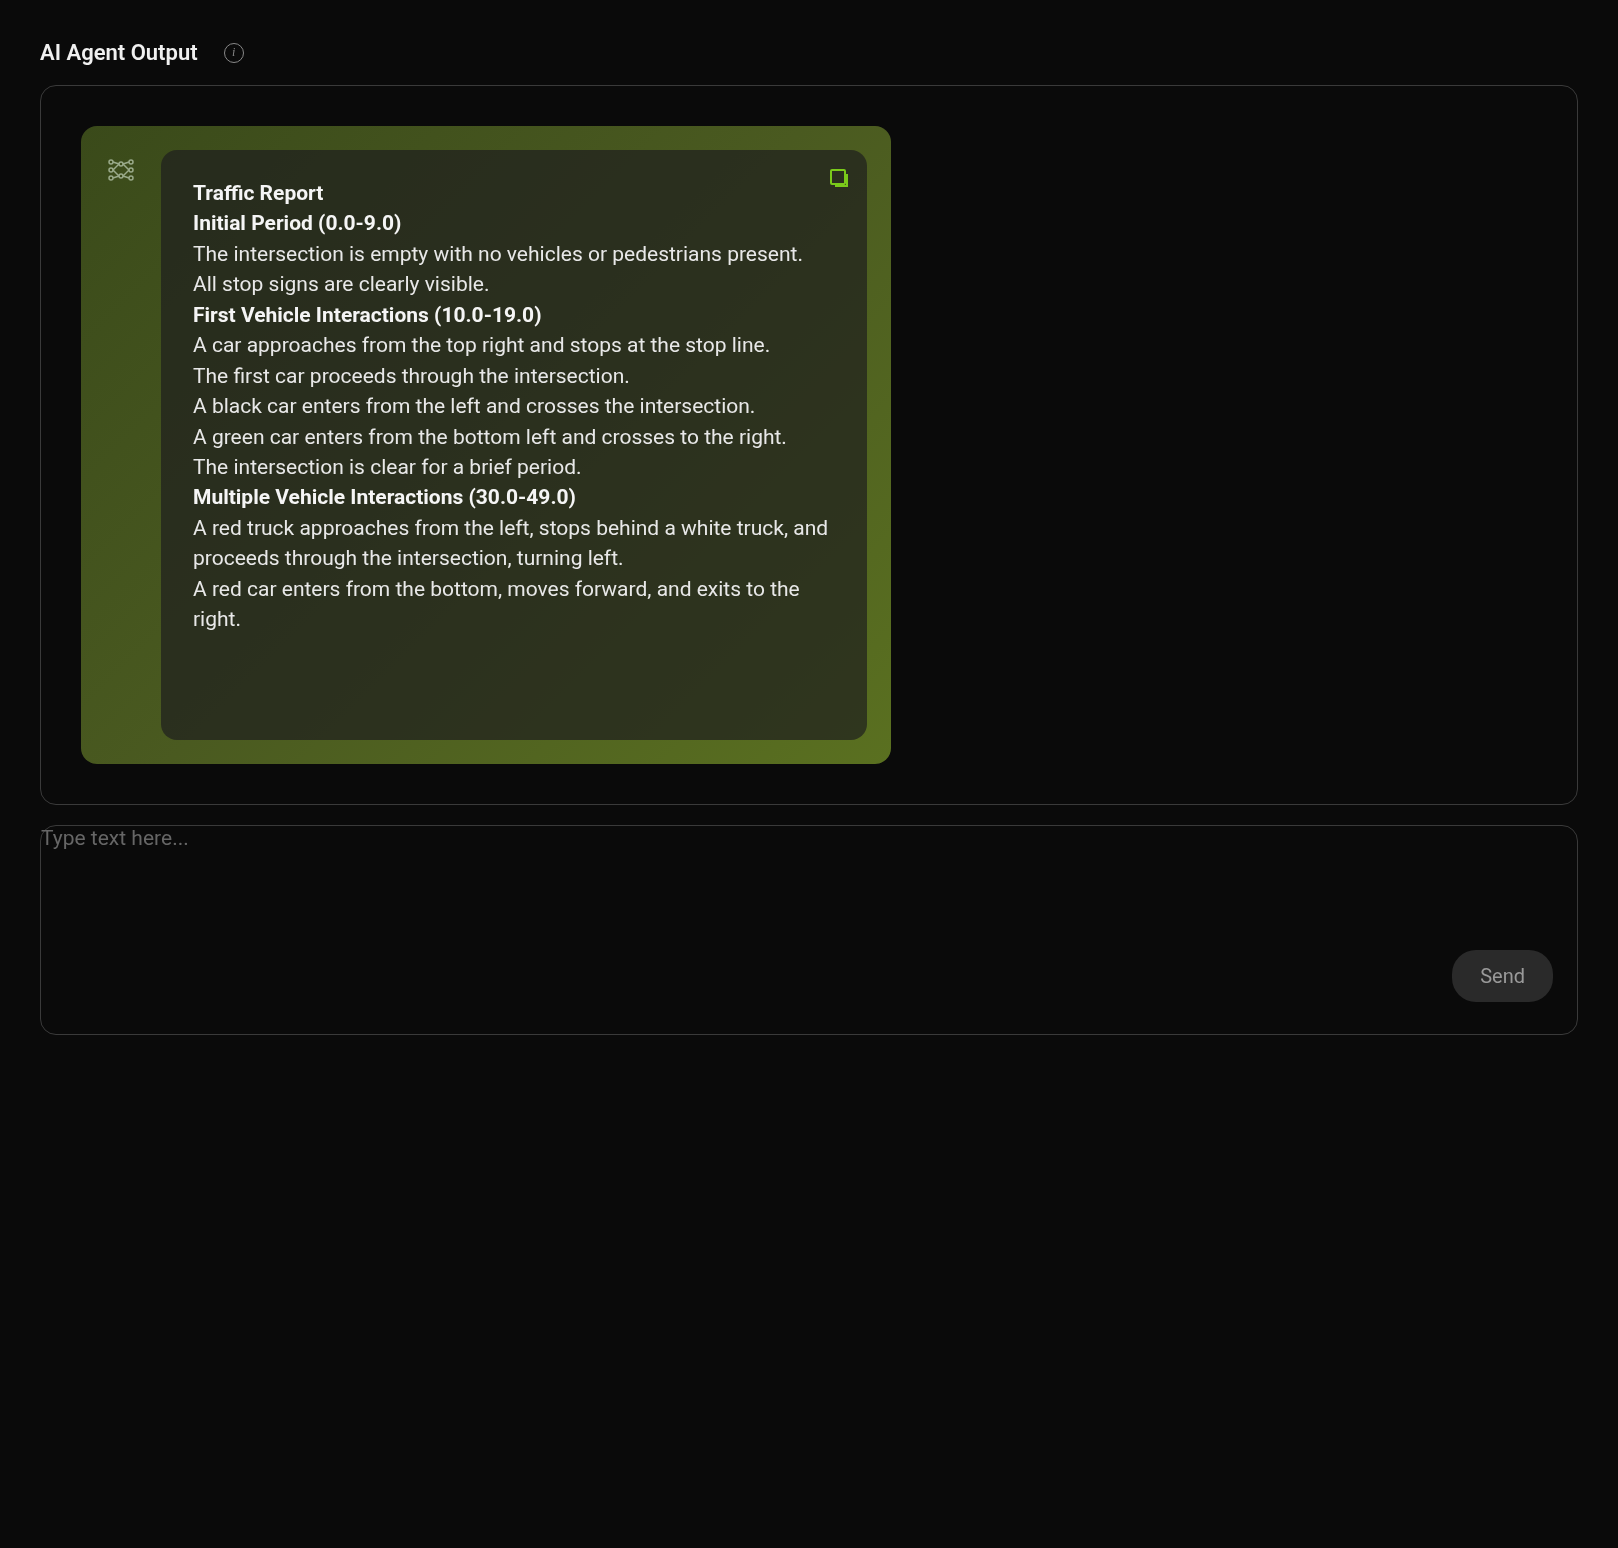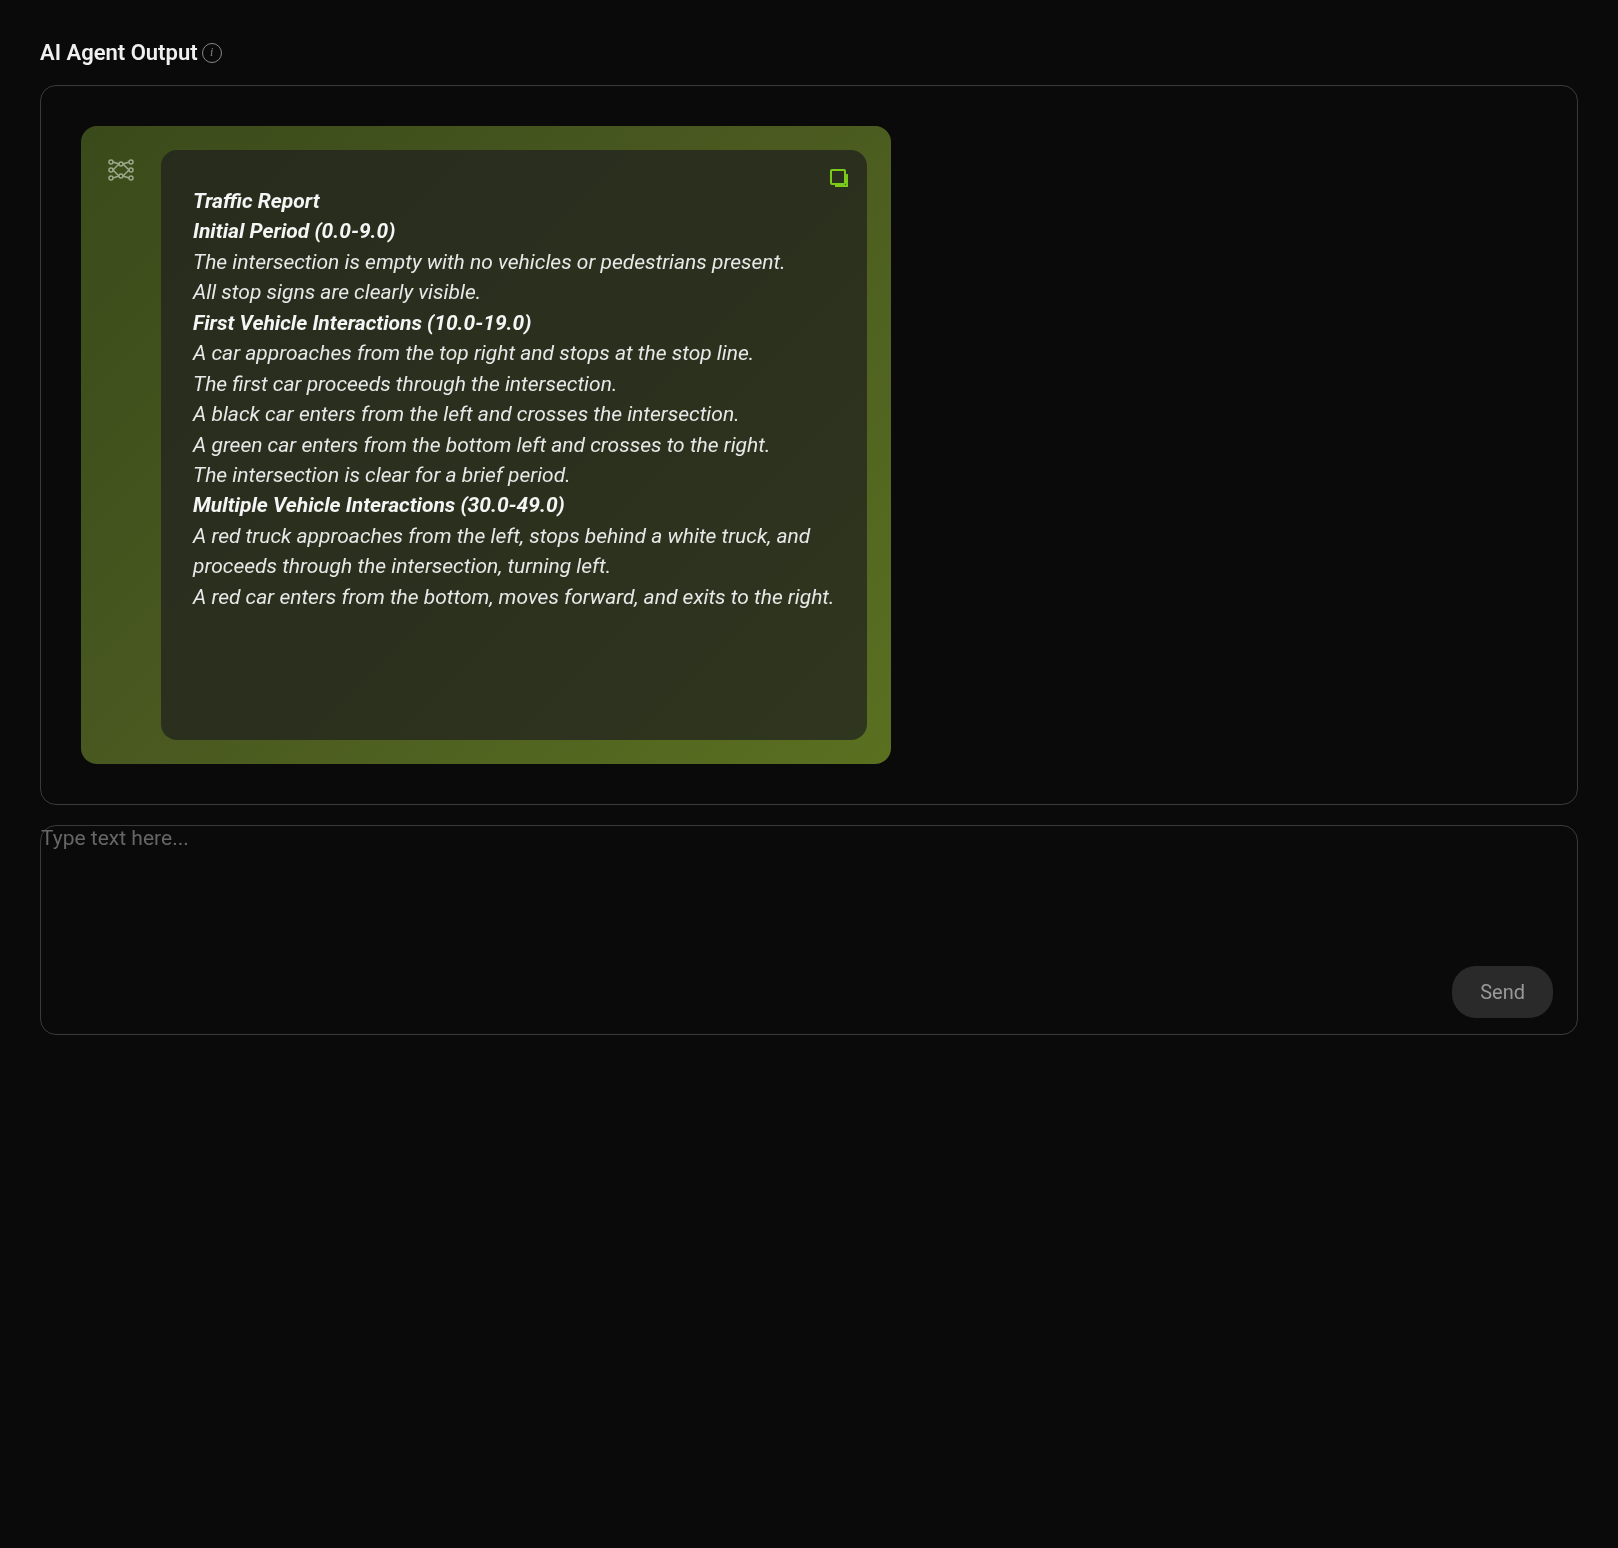--- a/index.html
+++ b/index.html
@@ -11,21 +11,21 @@
     body {
       background: #0a0a0a;
       font-family: -apple-system, BlinkMacSystemFont, 'Segoe UI', Roboto, Helvetica, Arial, sans-serif;
       color: #e5e5e5;
       padding: 40px;
     }
     
     .header {
       display: flex;
       align-items: center;
-      gap: 4px;
+      gap: 26px;
       margin-bottom: 20px;
     }
     
     .header-title {
       font-size: 22px;
       font-weight: 600;
       color: #f0f0f0;
     }
     
     .info-icon {
@@ -71,25 +71,24 @@
     }
     
     .agent-icon svg {
       width: 100%;
       height: 100%;
     }
     
     .content-box {
       background: rgba(30, 30, 30, 0.7);
       border-radius: 16px;
-      padding: 36px 32px;
+      padding: 28px 32px;
       flex: 1;
       position: relative;
       overflow: hidden;
-      font-style: italic;
     }
     
     .copy-icon {
       position: absolute;
       top: 16px;
       right: 16px;
       width: 24px;
       height: 24px;
       cursor: pointer;
     }
@@ -134,21 +133,21 @@
       outline: none;
       flex: 1;
     }
     
     .text-input::placeholder {
       color: #666;
     }
     
     .send-button {
       position: absolute;
-      bottom: 16px;
+      bottom: 32px;
       right: 24px;
       background: #2a2a2a;
       color: #999;
       border: none;
       border-radius: 24px;
       padding: 14px 28px;
       font-size: 20px;
       font-family: inherit;
       cursor: pointer;
     }

